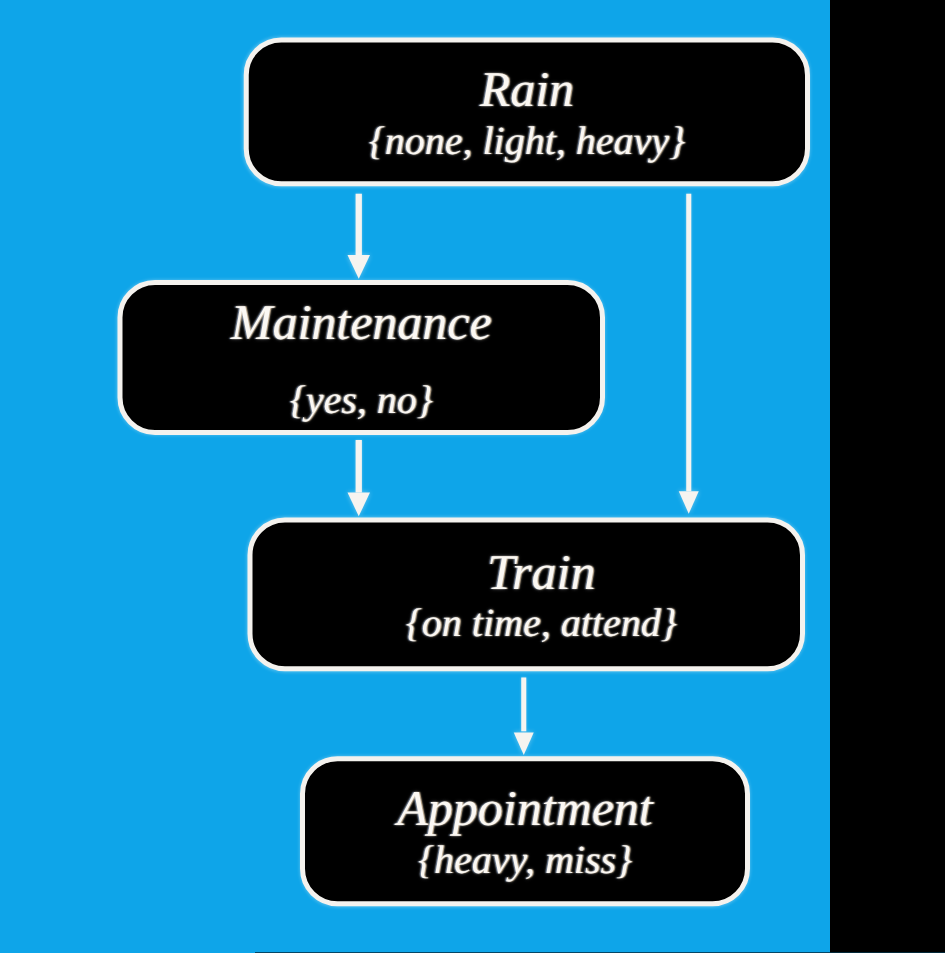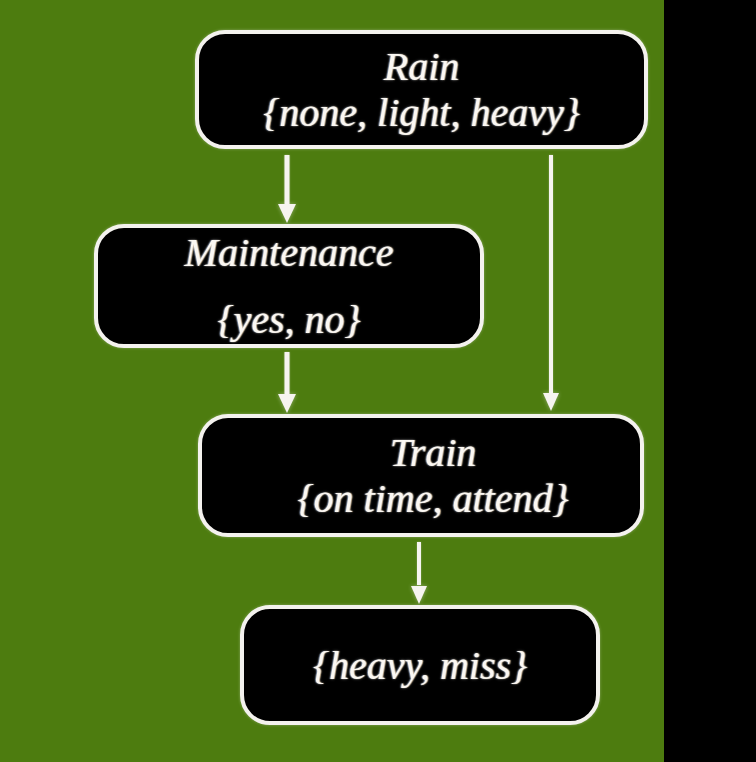--- a/index.html
+++ b/index.html
@@ -10,21 +10,21 @@
   body {
     width: 756px;
     height: 762px;
     overflow: hidden;
     font-family: "Liberation Serif", "DejaVu Serif", serif;
   }
   #canvas {
     position: relative;
     width: 664px;
     height: 762px;
-    background: #4d7c0f;
+    background: #0ea5e9;
   }
   .node {
     position: absolute;
     box-sizing: border-box;
     background: #000000;
     border: 4px solid #f4f2ee;
     border-radius: 30px;
     display: flex;
     flex-direction: column;
     align-items: center;
@@ -38,21 +38,21 @@
     font-weight: normal;
     text-align: center;
     line-height: 1.08;
     white-space: nowrap;
     text-shadow:
        1px 0 1px rgba(255,228,190,0.75),
       -1px 0 1px rgba(190,215,255,0.55),
        0 0 3px rgba(255,255,255,0.35);
   }
   .node .label { font-size: 40px; }
-  .node .states { font-size: 40px; margin-top: 2px; }
+  .node .states { font-size: 32px; margin-top: 2px; }
 
   
   #node-rain        { left: 195px; top: 30px;  width: 453px; height: 119px; }
   #node-maintenance { left: 94px;  top: 224px; width: 390px; height: 124px; gap: 21px; }
   #node-train       { left: 198px; top: 414px; width: 446px; height: 123px; padding-left: 24px; }
   #node-appointment { left: 240px; top: 605px; width: 360px; height: 120px; }
 
   
   .arrow { position: absolute; }
   .arrow .shaft {
@@ -109,20 +109,21 @@
     <div class="label">Maintenance</div>
     <div class="states">{yes, no}</div>
   </div>
 
   <div class="node" id="node-train">
     <div class="label">Train</div>
     <div class="states">{on time, attend}</div>
   </div>
 
   <div class="node" id="node-appointment">
+    <div class="label">Appointment</div>
     <div class="states">{heavy, miss}</div>
   </div>
 
   <div class="arrow" id="arrow-rain-maintenance">
     <div class="shaft"></div>
     <div class="head"></div>
   </div>
 
   <div class="arrow thin" id="arrow-rain-train">
     <div class="shaft"></div>

